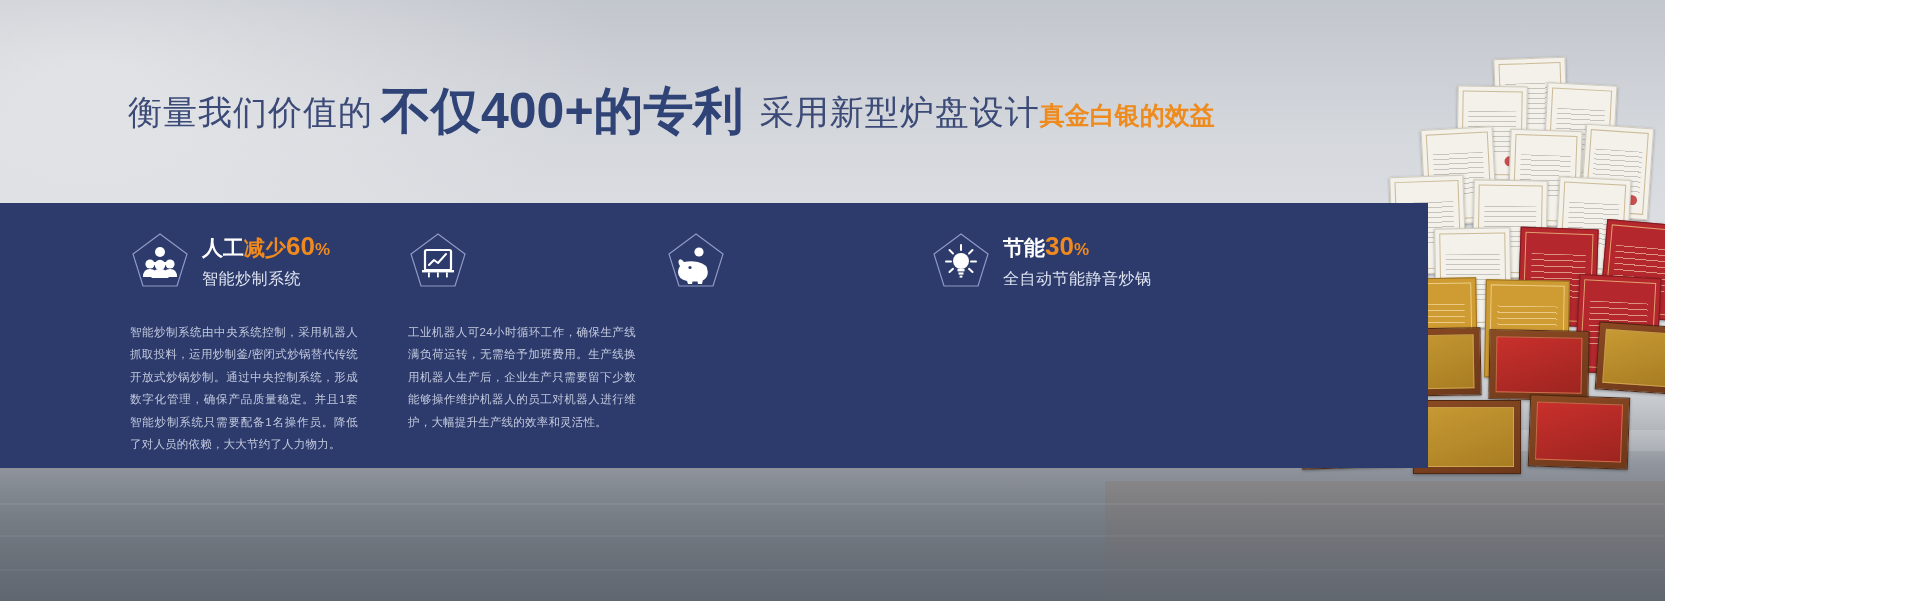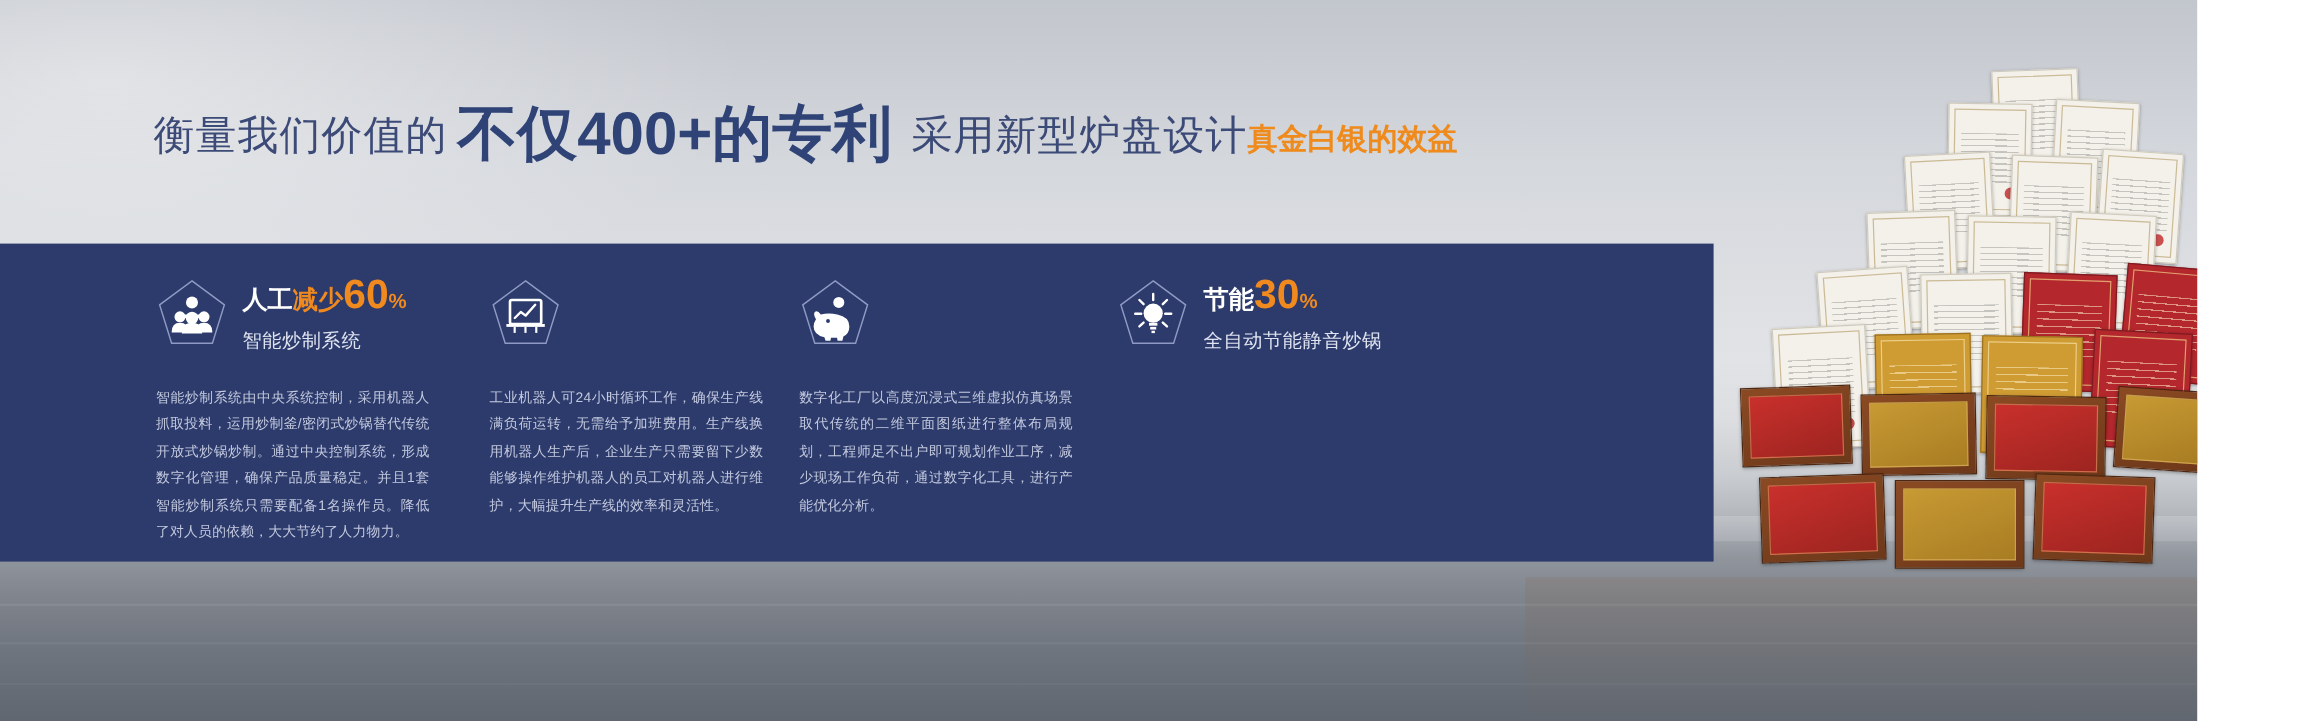--- a/index.html
+++ b/index.html
@@ -3,21 +3,21 @@
 <meta charset="utf-8">
 <style>
   * { box-sizing: border-box; margin: 0; padding: 0; }
   html, body {
     width: 1921px; height: 601px;
     overflow: hidden;
     font-family: "Liberation Sans", "DejaVu Sans", sans-serif;
   }
   #stage {
     position: relative;
-    width: 1831px; height: 601px;
+    width: 1665px; height: 601px;
     background: linear-gradient(to bottom,
         #c2c6cd 0%, #c9ccd2 8%, #d4d7dc 22%,
         #dcdee2 38%, #e2e3e6 50%, #dddee1 58%,
         #c9ccd0 66%, #a9adb3 74%, #8f949b 82%,
         #7d838b 90%, #6f757e 100%);
     overflow: hidden;
   }
   
   .sky-glow {
     position: absolute; left: 0; top: 0; width: 900px; height: 330px;
@@ -90,21 +90,21 @@
     width: 60px; height: 60px; flex: 0 0 60px;
     position: relative; margin-right: 12px;
   }
   .pent svg { display: block; width: 60px; height: 60px; }
   .feat-titles { display: flex; flex-direction: column; justify-content: center; }
   .feat-title {
     font-size: 21px; font-weight: 700; color: #ffffff;
     letter-spacing: 0px; line-height: 1.15; white-space: nowrap;
   }
   .feat-title .amt { color: #f08a1e; font-weight: 800; }
-  .feat-title .num { color: #f08a1e; font-weight: 800; font-size: 34px; }
+  .feat-title .num { color: #f08a1e; font-weight: 800; font-size: 26px; }
   .feat-title .pct { color: #f08a1e; font-weight: 800; font-size: 17px; }
   .feat-sub {
     font-size: 16px; color: #dfe3f0; margin-top: 7px; letter-spacing: 0.5px;
     white-space: nowrap; font-weight: 400;
   }
   .feat-body {
     margin-top: 22px;
     width: 228px;
     font-size: 11.5px;
     line-height: 1.95;
@@ -321,21 +321,20 @@
           <div class="pent">
             <svg viewBox="0 0 60 60">
               <polygon points="30,3 57,23 47,55 13,55 3,23" fill="none" stroke="#8e9ac4" stroke-width="1.2"></polygon>
               <circle cx="33" cy="21" r="4.6" fill="#fff"></circle>
               <path d="M18 31 q-3 -4 -5 -2 q-1.5 2 1 6 q-2 3 -2 6 q0 7 9 9 l1 3 h4 l0.5 -2.5 h5 l0.5 2.5 h4 l0.8 -3.6 q5 -2.6 5 -8.4 q0 -8 -10 -10 q-7 -1.4 -13.8 -0.0 z" fill="#fff"></path>
               <circle cx="24" cy="36.5" r="1.6" fill="#2d3b6c"></circle>
               <path d="M14 36 h4 v2.4 h-4 z" fill="#fff"></path>
             </svg>
           </div>
         </div>
-        <div class="feat-body">数字化工厂以高度沉浸式三维虚拟仿真场景取代传统的二维平面图纸进行整体布局规划，工程师足不出户即可规划作业工序，减少现场工作负荷，通过数字化工具，进行产能优化分析。</div>
       </div>
 
       <div class="feature">
         <div class="feat-head">
           <div class="pent">
             <svg viewBox="0 0 60 60">
               <polygon points="30,3 57,23 47,55 13,55 3,23" fill="none" stroke="#8e9ac4" stroke-width="1.2"></polygon>
               <g stroke="#fff" stroke-width="2" stroke-linecap="round">
                 <line x1="30" y1="14" x2="30" y2="19"></line>
                 <line x1="18.5" y1="19" x2="22" y2="22.5"></line>

